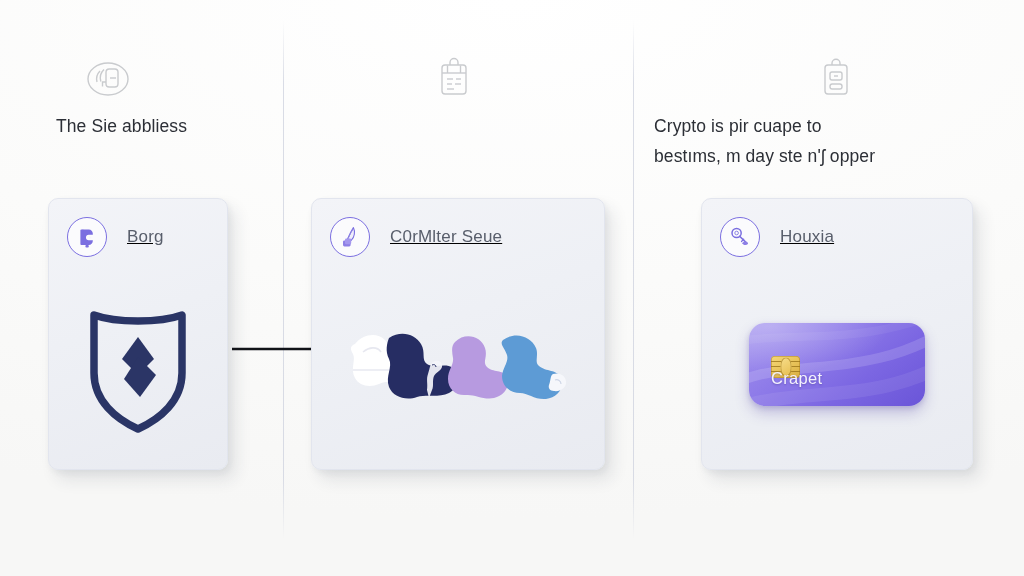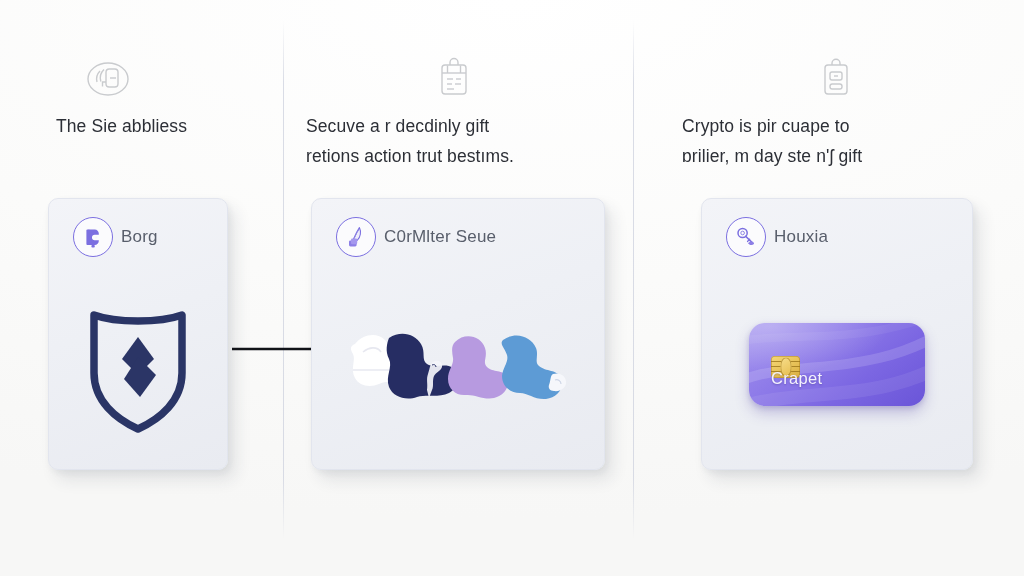--- a/index.html
+++ b/index.html
@@ -69,21 +69,21 @@
     position: absolute;
     top: 111px;
     color: #2c2f36;
     font-size: 17.5px;
     line-height: 30px;
     letter-spacing: .1px;
     white-space: nowrap;
   }
   .col-1 .caption { left: 56px; }
   .col-2 .caption { left: 23px; }
-  .col-3 .caption { left: 21px; margin-left: 28px; }
+  .col-3 .caption { left: 21px; }
   .caption .line { display: block; }
 
   
   .panel {
     position: absolute;
     top: 198px;
     height: 272px;
     background: linear-gradient(160deg, #f3f4f8 0%, #eef0f5 45%, #e9ebf1 100%);
     border: 1px solid #e2e5ee;
     border-radius: 10px;
@@ -92,25 +92,26 @@
     box-sizing: border-box;
     overflow: hidden;
   }
   .col-1 .panel { left: 48px; width: 180px; }
   .col-2 .panel { left: 28px; width: 294px; text-align: right; }
   .col-3 .panel { left: 68px; width: 272px; padding-left: 28px; }
 
   .panel-header {
     position: absolute;
     top: 18px;
-    left: 24px;
+    left: 18px;
     display: flex;
     flex-direction: row;
     align-items: center;
-    gap: 8px;
+    gap: 20px;
+    text-decoration: underline;
   }
   .brand-badge {
     width: 40px;
     height: 40px;
     border-radius: 50%;
     background: #fbfbfd;
     border: 1.6px solid #7b6fe0;
     display: flex;
     align-items: center;
     justify-content: center;
@@ -283,24 +284,20 @@
           <line x1="19.5" y1="11.5" x2="19.5" y2="19"></line>
           <line x1="32.5" y1="11.5" x2="32.5" y2="19"></line>
           <line x1="19" y1="25" x2="25" y2="25"></line>
           <line x1="28" y1="25" x2="33" y2="25"></line>
           <line x1="19" y1="30" x2="24" y2="30"></line>
           <line x1="27" y1="30" x2="33" y2="30"></line>
           <line x1="19" y1="35" x2="26" y2="35"></line>
         </svg>
       </div>
 
-      <div class="caption">
-        <span class="line">Secuve a r decdinly gift</span>
-        <span class="line">retions action trut bestıms.</span>
-      </div>
 
       <div class="panel">
         <div class="panel-header">
           <span class="brand-badge">
             <svg viewBox="0 0 24 24" fill="none">
               <path d="M15.4 2.6c2 4.2 1.2 9.4-2 12.6-1.2 1.2-2.6 2-4 2.4l-1-1.2c1.7-3.6 3.6-8.6 7-13.8Z" fill="#efeefb" stroke="#7b6fe0" stroke-width="1.1" stroke-linejoin="round"></path>
               <path d="M14.8 4.6c-2.6 4-4.4 8-5.6 11.6" stroke="#8f86e4" stroke-width="1"></path>
               <rect x="5" y="15.4" width="7.6" height="6" rx="1.4" fill="#8d7fe6"></rect>
               <rect x="7" y="13.6" width="6.2" height="5.6" rx="1.3" fill="#a497ee"></rect>
             </svg>
@@ -346,21 +343,21 @@
           <rect x="15" y="11" width="22" height="29" rx="3"></rect>
           <path d="M22 11V9.2a4 4 0 0 1 8 0V11"></path>
           <rect x="20" y="18" width="12" height="8" rx="2"></rect>
           <path d="M24 22h4"></path>
           <rect x="20" y="30" width="12" height="5" rx="2.2"></rect>
         </svg>
       </div>
 
       <div class="caption">
         <span class="line">Crypto is pir cuape to</span>
-        <span class="line">ɒrilier, m day ste nʹʃ gift</span>
+        <span class="line">bestıms, m day ste nʹʃ opper</span>
       </div>
 
       <div class="panel">
         <div class="panel-header">
           <span class="brand-badge">
             <svg viewBox="0 0 24 24" fill="none">
               <circle cx="8.6" cy="8" r="4.6" stroke="#7b6fe0" stroke-width="1.5"></circle>
               <circle cx="8.6" cy="8" r="1.8" stroke="#8f86e4" stroke-width="1"></circle>
               <path d="M11.6 11.2 19 18.4" stroke="#7b6fe0" stroke-width="1.6" stroke-linecap="round"></path>
               <path d="M15.6 14.2 13.6 16.4" stroke="#7b6fe0" stroke-width="1.4" stroke-linecap="round"></path>

